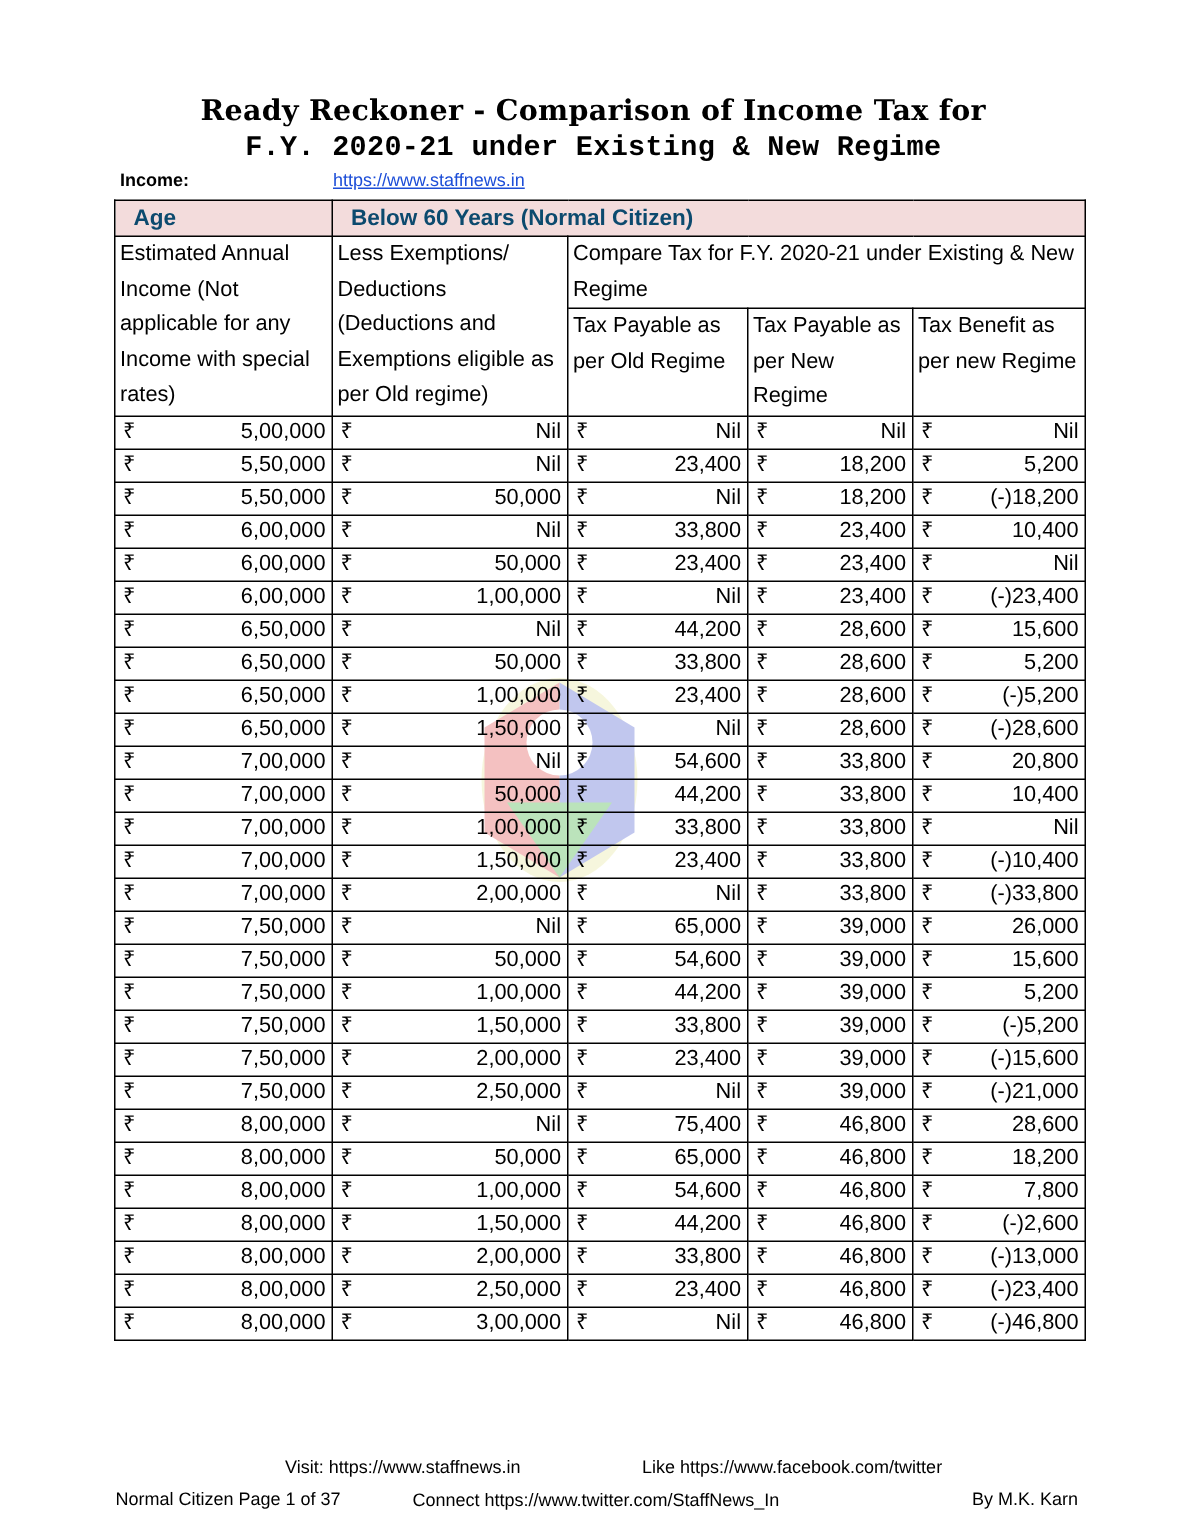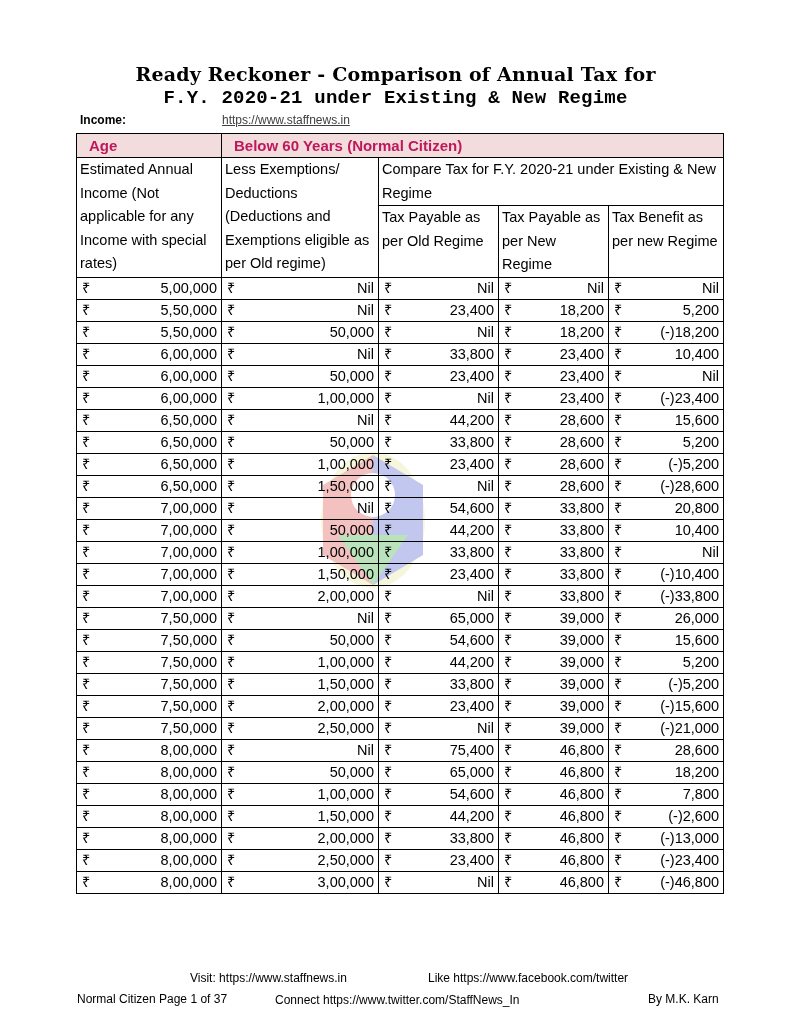--- a/index.html
+++ b/index.html
@@ -1,37 +1,37 @@
 <!DOCTYPE html>
 <html><head>
 <meta charset="utf-8">
 <style>
   html, body { margin:0; padding:0; background:#ffffff; }
   body { width:791px; height:1024px; position:relative; overflow:hidden; font-family:"Liberation Sans", sans-serif; color:#000; }
   .title { position:absolute; left:0; width:791px; text-align:center; font-family:"DejaVu Serif", serif; font-weight:bold; font-size:19px; line-height:24px; letter-spacing:0.2px; }
   .title.l1 { top:62px; }
   .title.l2 { top:86px;font-family:Liberation Mono, monospace; }
   .visit-label { position:absolute; left:80px; top:113px; font-size:12px; font-weight:bold; }
-  .visit-link { position:absolute; left:222px; top:113px; font-size:12px; color:#404040; text-decoration:underline; }
+  .visit-link { position:absolute; left:222px; top:113px; font-size:12px; color:#1d4ed8; text-decoration:underline; }
   table { position:absolute; left:76px; top:133px; border-collapse:collapse; table-layout:fixed; width:647px; font-size:14.5px; }
   td { border:1.5px solid #000; padding:0 3px; vertical-align:top; line-height:23px; overflow:hidden; white-space:nowrap; }
-  .age td { background:#f3dcdc; color:#be185d; font-weight:bold; font-size:15px; height:22px;padding-left:12px; }
+  .age td { background:#f3dcdc; color:#0c4a6e; font-weight:bold; font-size:15px; height:22px;padding-left:12px; }
   .hdr td { white-space:normal; line-height:23.5px; }
   .hdr .center { text-align:left; }
   .data td { height:21px; line-height:21px; position:relative; }
   .cell { display:flex; justify-content:space-between; }
   .cur { padding-left:2px; }
   .val { padding-right:1px; }
   .footer { position:absolute; font-size:12px; }
   .watermark { position:absolute; left:318px; top:445px; width:110px; height:145px; opacity:0.35; pointer-events:none; }
 </style>
 </head>
 <body>
 
-<div class="title l1">Ready Reckoner - Comparison of Annual Tax for</div>
+<div class="title l1">Ready Reckoner - Comparison of Income Tax for</div>
 <div class="title l2">F.Y. 2020-21 under Existing &amp; New Regime</div>
 
 <div class="visit-label">Income:</div>
 <a class="visit-link">https://www.staffnews.in</a>
 
 <svg class="watermark" viewBox="0 0 110 145">
   <ellipse cx="55" cy="75" rx="52" ry="68" fill="#e8e8a0"></ellipse>
   <path d="M5 40 L55 10 L55 140 L5 110 Z" fill="#e05050"></path>
   <path d="M55 10 L105 40 L105 110 L55 140 Z" fill="#5060d0"></path>
   <path d="M20 90 L55 140 L90 90 Z" fill="#40b040"></path>

